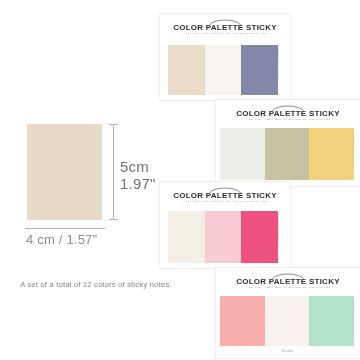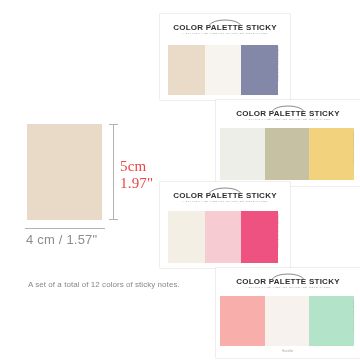--- a/index.html
+++ b/index.html
@@ -54,26 +54,25 @@
     left: 109px;
     top: 219px;
     width: 9px;
     height: 1px;
     background: #b6b3af;
   }
   .dim-v-label {
     position: absolute;
     left: 120px;
     top: 158px;
-    color: #ef4444;
+    color: #737373;
     font-size: 15px;
     line-height: 17px;
     letter-spacing: 0.2px;
     white-space: nowrap;
-    font-family: Liberation Serif, serif;
   }
   .dim-h-line {
     position: absolute;
     left: 25px;
     top: 228px;
     width: 80px;
     height: 1px;
     background: #b6b3af;
   }
   .dim-h-label {
@@ -82,21 +81,21 @@
     top: 232px;
     color: #8f8d8b;
     font-size: 13px;
     line-height: 15px;
     letter-spacing: 0.2px;
     white-space: nowrap;
   }
 
   .caption {
     position: absolute;
-    left: 28px;
+    left: 20px;
     top: 279px;
     color: #8a8886;
     font-size: 8px;
     line-height: 11px;
     letter-spacing: 0.05px;
     white-space: nowrap;
   }
 
   
   .card {

